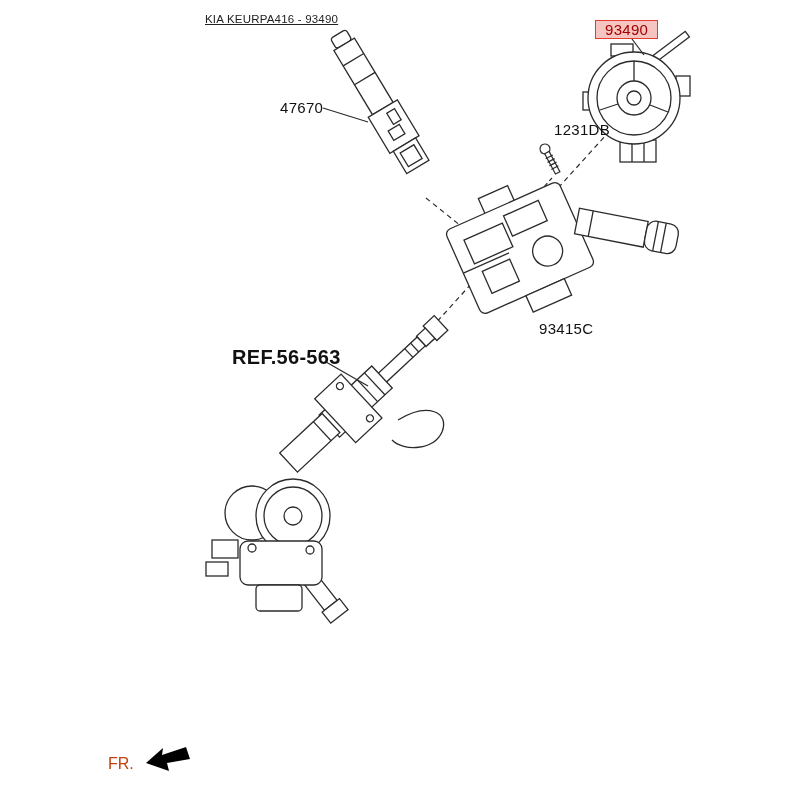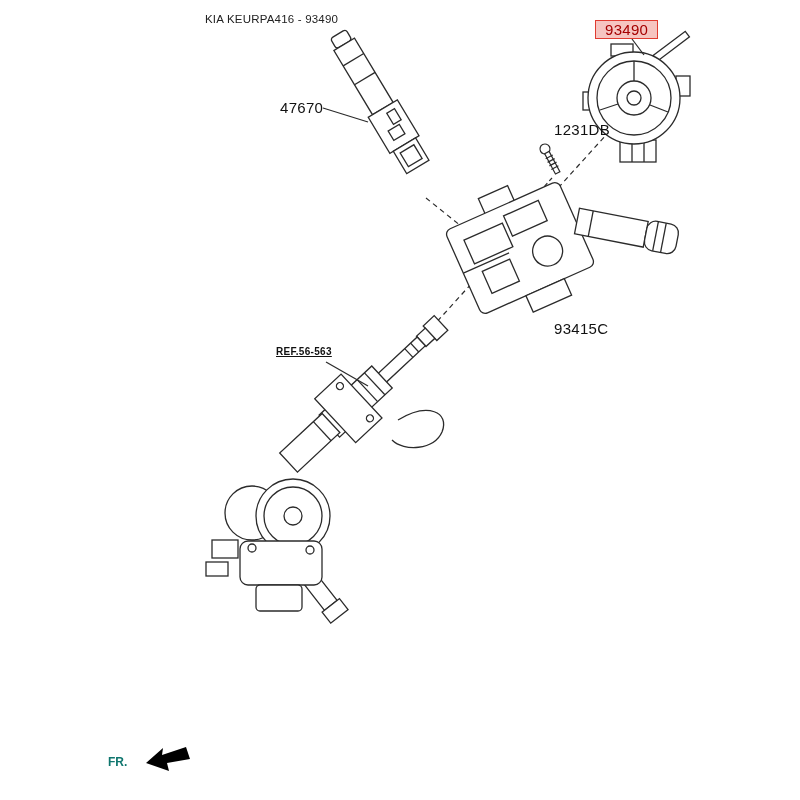--- a/index.html
+++ b/index.html
@@ -6,38 +6,38 @@
   body{
     width:800px;height:800px;position:relative;overflow:hidden;
     background:#ffffff;
     font-family:"Liberation Sans", sans-serif;
     color:var(--text,#111);
   }
   .stage{position:absolute;inset:0}
   svg.art{position:absolute;left:0;top:0;color:var(--line,#2b2b2b)}
   .catalog-code{
     position:absolute;left:205px;top:13px;
-    font-size:11.5px;color:#222;letter-spacing:.2px;white-space:nowrap;
+    font-size:11.5px;color:#222;letter-spacing:.2px;white-space:nowrap;text-decoration:underline;
   }
   .part-label{
     position:absolute;font-size:15px;color:var(--text,#111);
     white-space:nowrap;letter-spacing:.3px;cursor:default;
   }
   .part-label.highlight{
     border:1.6px solid var(--highlight-border,#e03c31);
     background:var(--highlight-bg,#f6c7c3);
     color:var(--highlight-text,#a50000);
     padding:0 9px;line-height:17px;
   }
   .part-label.ref{
-    font-weight:bold;font-size:10px;text-decoration:underline;margin-left:44px;
+    font-weight:bold;font-size:20px;
   }
   .fr-label{
     position:absolute;left:108px;top:755px;
-    font-size:12px;font-weight:bold;color:#0f766e;
+    font-size:16px;font-weight:normal;color:#c2410c;
   }
 </style>
 </head>
 <body>
 
 <div class="stage">
 
   <svg class="art" width="800" height="800" viewBox="0 0 800 800">
 
     <g stroke="currentColor" fill="none" stroke-width="1.2">
@@ -154,19 +154,19 @@
   </svg>
 
   <div class="catalog-code">KIA KEURPA416 - 93490</div>
 
   <div class="part-label" style="left:280px;top:99px">47670</div>
 
   <div class="part-label" style="left:554px;top:121px">1231DB</div>
 
   <div class="part-label highlight" style="left:595px;top:20px">93490</div>
 
-  <div class="part-label" style="left:554px;top:320px">93415C</div>
+  <div class="part-label" style="left:539px;top:320px">93415C</div>
 
   <div class="part-label ref" style="left:232px;top:346px">REF.56-563</div>
 
   <div class="fr-label">FR.</div>
 
 </div>
 
 </body></html>

